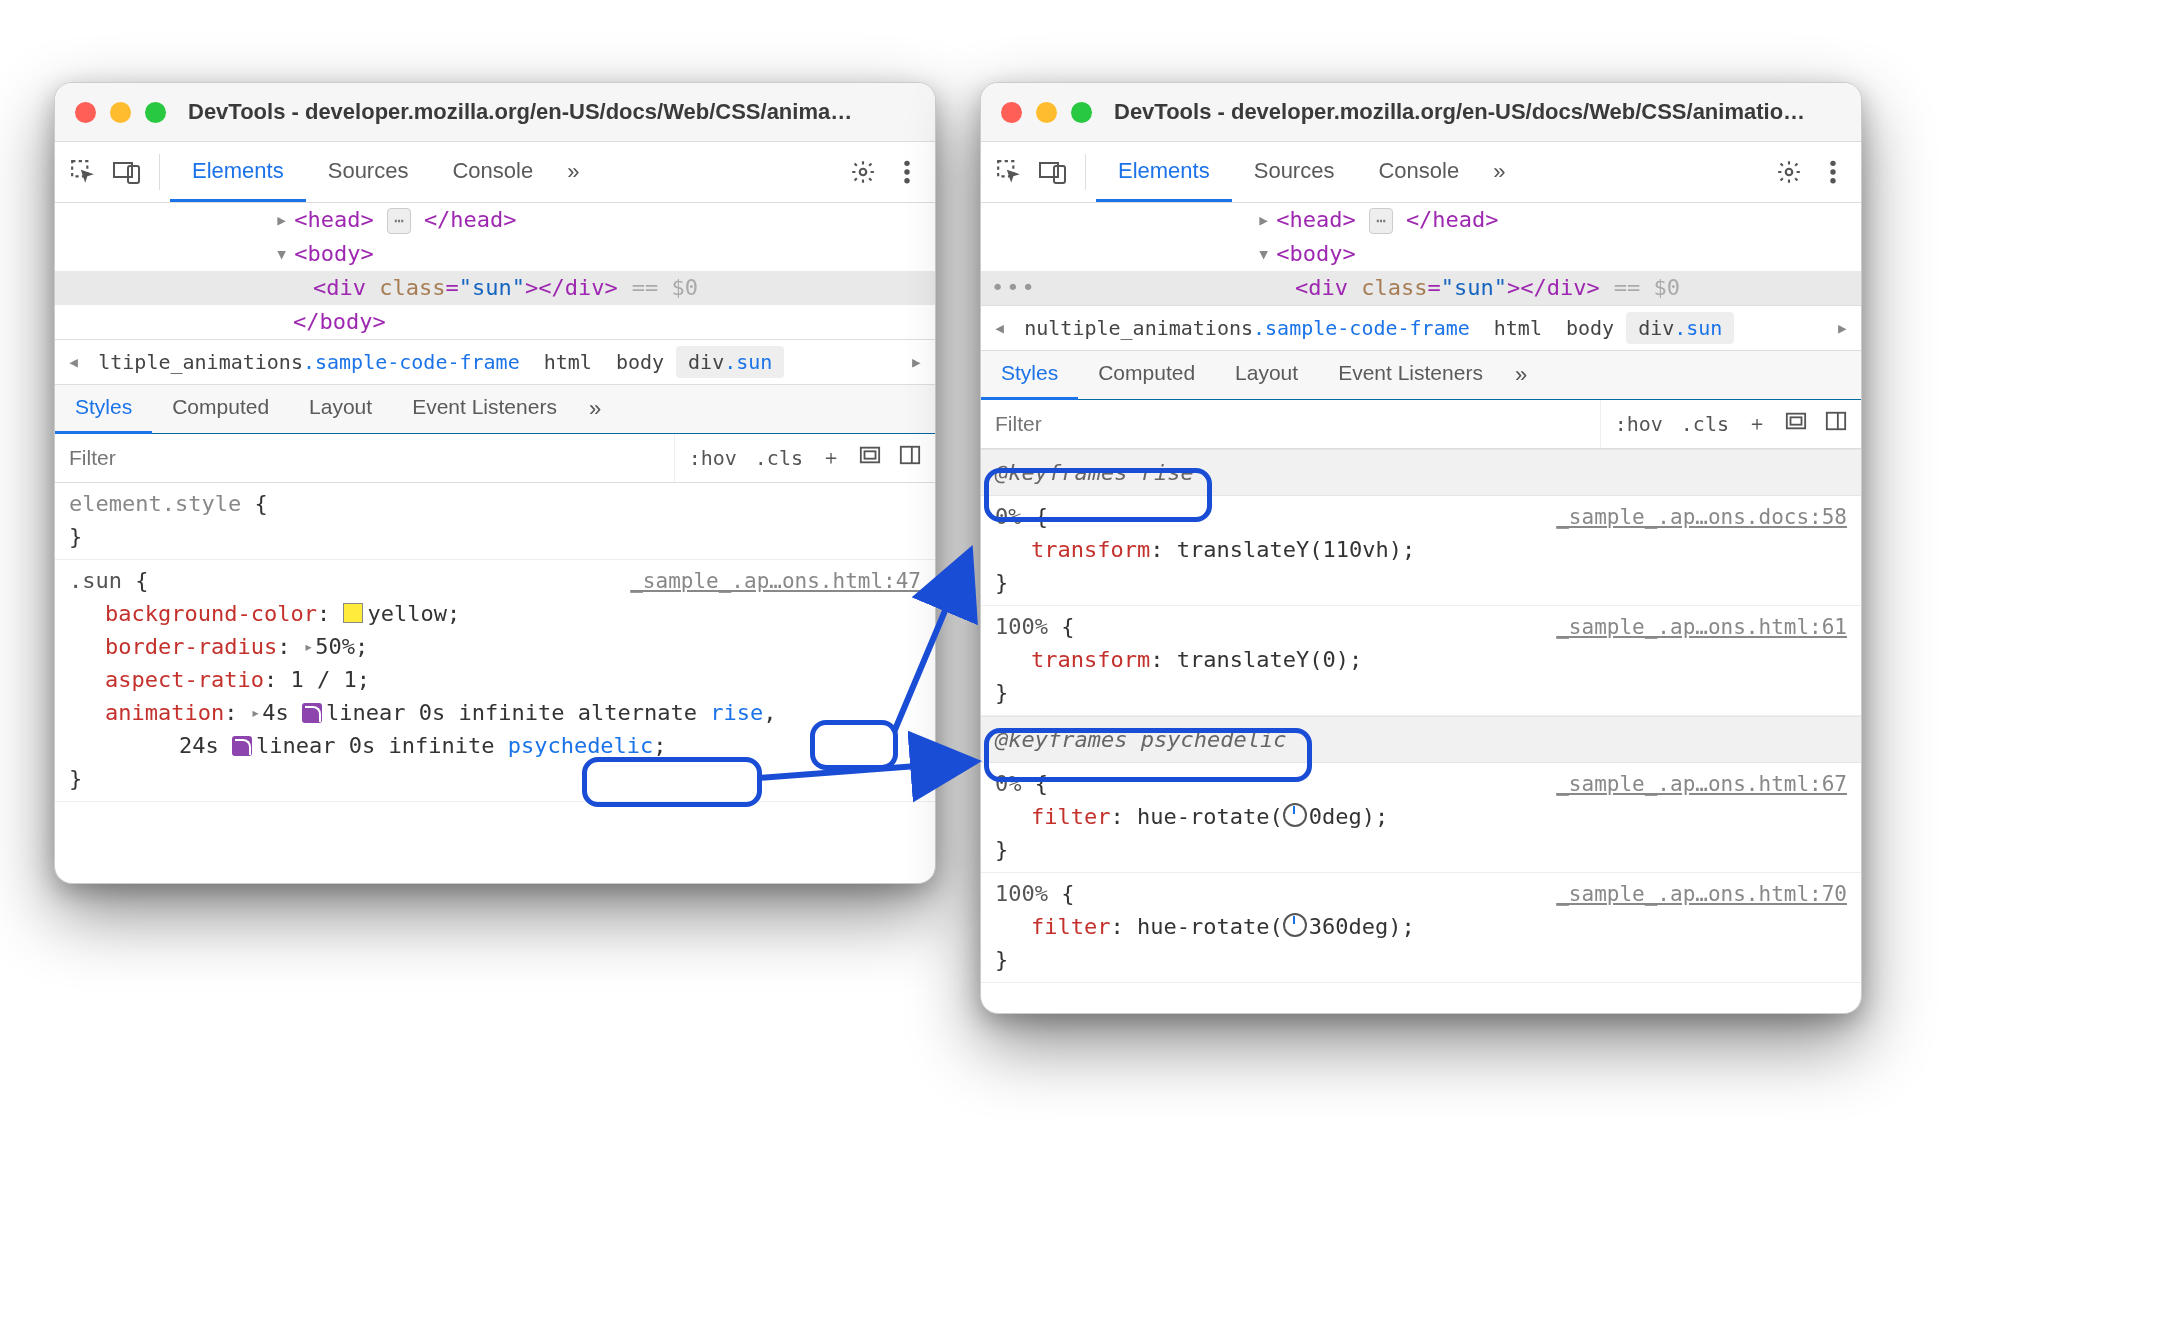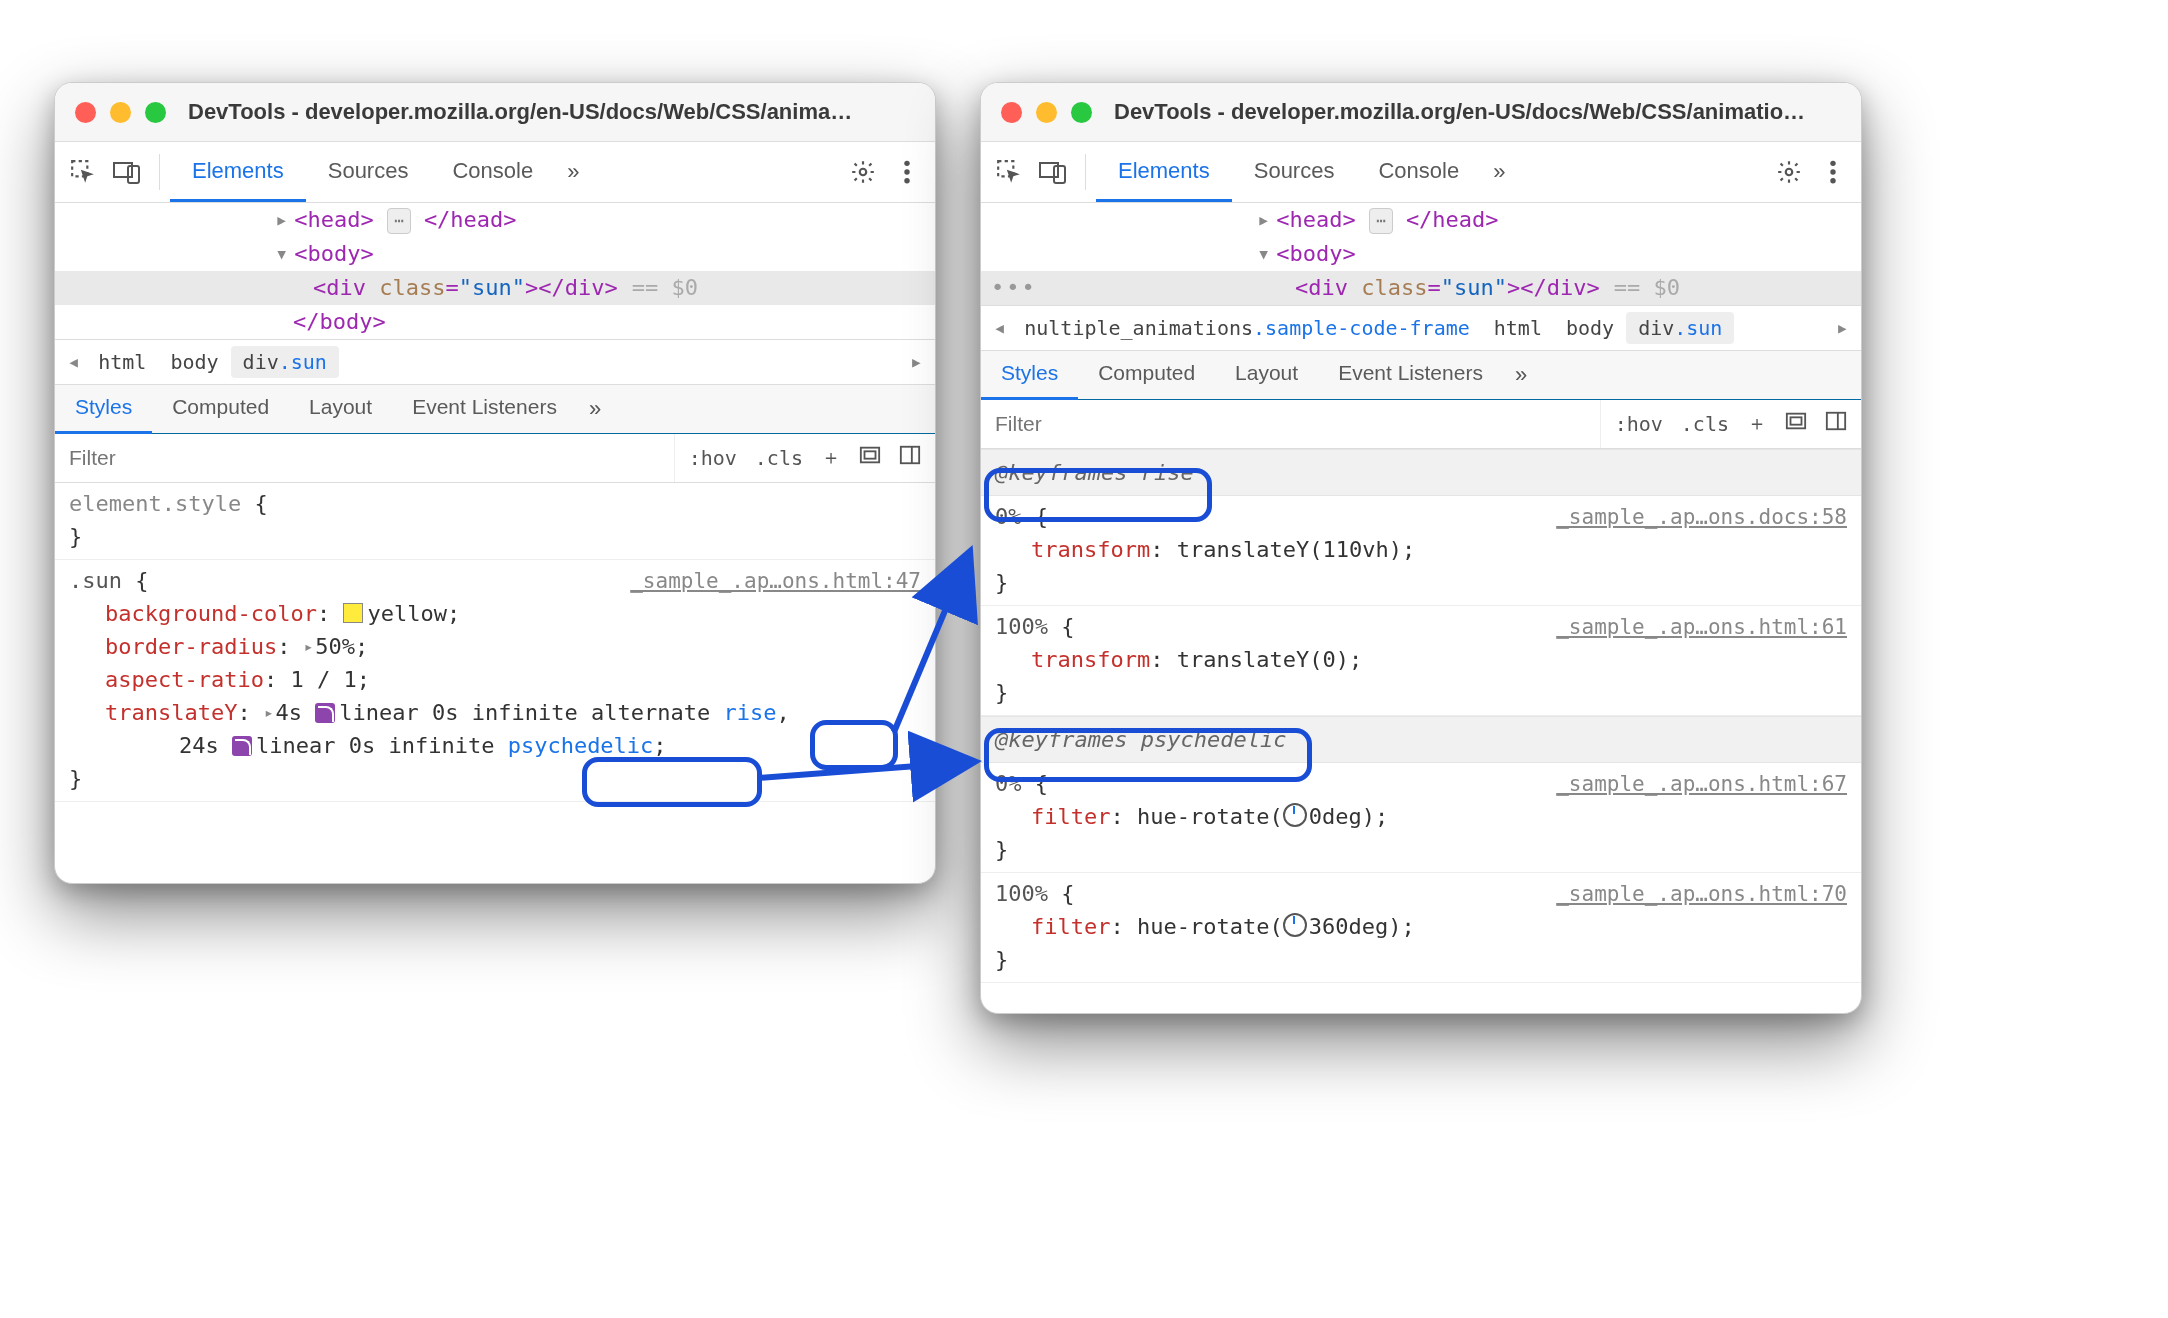--- a/index.html
+++ b/index.html
@@ -165,20 +165,21 @@
 
     <div class="elements-pane">
       <div class="dom-line"><span class="tri">▸</span><span class="tag">&lt;head&gt;</span> <span class="ellipsis-badge">⋯</span> <span class="tag">&lt;/head&gt;</span></div>
       <div class="dom-line"><span class="tri">▾</span><span class="tag">&lt;body&gt;</span></div>
       <div class="dom-line sel" style="padding-left:258px;"><span class="punct">&lt;div </span><span class="attr-n">class</span><span class="punct">=</span><span class="attr-v">"sun"</span><span class="punct">&gt;&lt;/div&gt;</span><span class="eq0">== $0</span></div>
       <div class="dom-line" style="padding-left:238px;"><span class="tag">&lt;/body&gt;</span></div>
     </div>
 
     <div class="breadcrumb">
       <span class="bc-arrow">◂</span>
+      <span class="bc-item"><span>ltiple_animations</span><span class="cls">.sample-code-frame</span></span>
       <span class="bc-item">html</span>
       <span class="bc-item">body</span>
       <span class="bc-item sel"><span>div</span><span class="cls">.sun</span></span>
       <span class="bc-arrow" style="margin-left:auto">▸</span>
     </div>
 
     <div class="subtabbar">
       <div class="subtab active">Styles</div>
       <div class="subtab">Computed</div>
       <div class="subtab">Layout</div>
@@ -207,21 +208,21 @@
       <div class="rule-block">
         <span class="selector grey">element.style</span> <span class="brace">{</span><br>
         <span class="brace">}</span>
       </div>
       <div class="rule-block">
         <span class="rule-source">_sample_.ap…ons.html:47</span>
         <span class="selector">.sun</span> <span class="brace">{</span><br>
         <div class="prop-line"><span class="prop">background-color</span><span class="colon">:</span> <span class="swatch sw-yellow"></span><span class="val">yellow</span>;</div>
         <div class="prop-line"><span class="prop">border-radius</span><span class="colon">:</span> <span class="tri-inline">▸</span><span class="val">50%</span>;</div>
         <div class="prop-line"><span class="prop">aspect-ratio</span><span class="colon">:</span> <span class="val">1 / 1</span>;</div>
-        <div class="prop-line"><span class="prop">translateY</span><span class="colon">:</span> <span class="tri-inline">▸</span><span class="val">4s </span><span class="bezier-icon"></span><span class="val">linear</span><span class="val"> 0s infinite alternate </span><span class="link-val">rise</span>,</div>
+        <div class="prop-line"><span class="prop">animation</span><span class="colon">:</span> <span class="tri-inline">▸</span><span class="val">4s </span><span class="bezier-icon"></span><span class="val">linear</span><span class="val"> 0s infinite alternate </span><span class="link-val">rise</span>,</div>
         <div class="prop-line2"><span class="val">24s </span><span class="bezier-icon"></span><span class="val">linear</span><span class="val"> 0s infinite </span><span class="link-val">psychedelic</span>;</div>
         <span class="brace">}</span>
       </div>
     </div>
   </div>
 
   <div class="window" style="left:980px; top:82px; width:880px; height:930px;">
     <div class="titlebar">
       <div class="traffic">
         <div class="tl r"></div>

